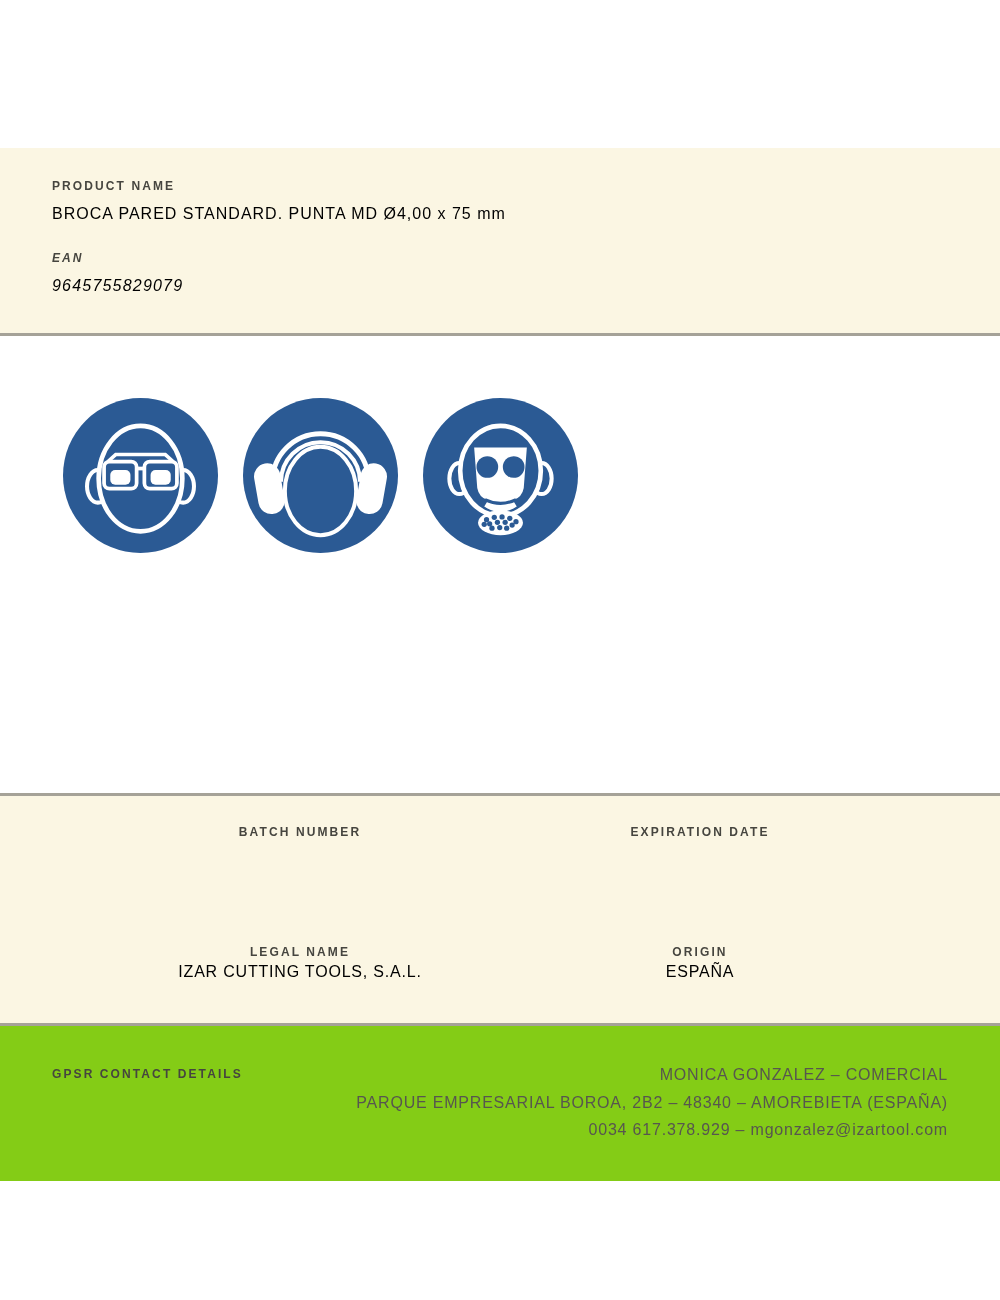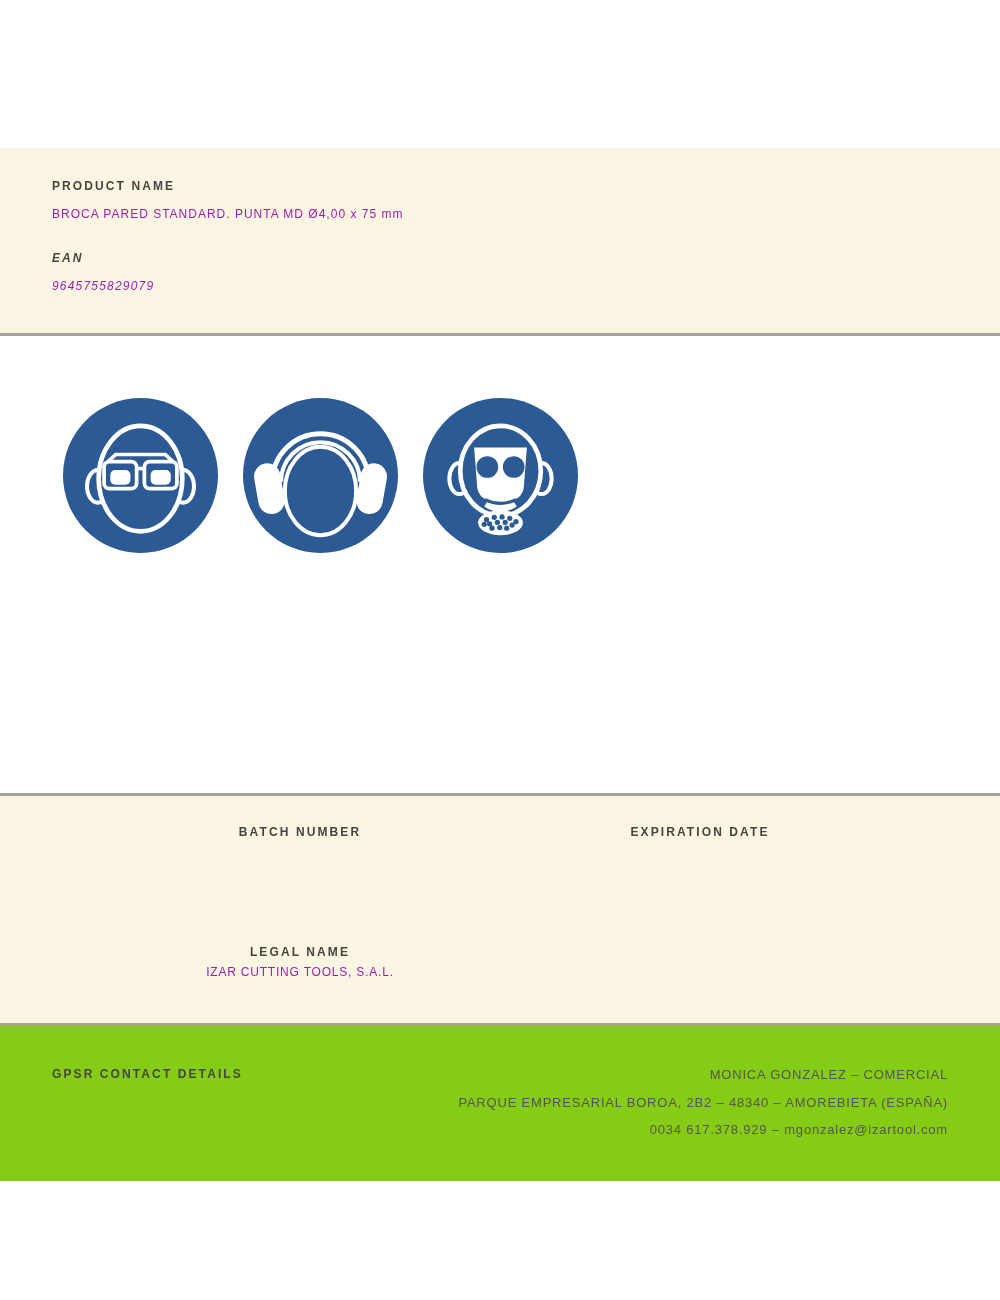--- a/index.html
+++ b/index.html
@@ -16,24 +16,24 @@
 
   
   .label {
     font-size: 12px;
     font-weight: bold;
     letter-spacing: 2.1px;
     color: #46453F;
     line-height: 20px;
   }
   .value {
-    font-size: 12px;
+    font-size: 16px;
     font-weight: normal;
     letter-spacing: 0.8px;
-    color: #a21caf;
+    color: #000000;
     line-height: 20px;
   }
 
   
   .product-section {
     margin-top: 148px;
     height: 188px;
     box-sizing: border-box;
     background: #FBF6E3;
     border-bottom: 3px solid #A5A298;
@@ -78,21 +78,21 @@
     box-sizing: border-box;
     background: #84cc16;
     padding: 35px 52px 0 52px;
     display: flex;
     justify-content: space-between;
     align-items: flex-start;
   }
   .gpsr-section .label { line-height: 27.5px; }
   .gpsr-contact {
     text-align: right;
-    font-size: 13px;
+    font-size: 16px;
     letter-spacing: 0.8px;
     color: #57564F;
     line-height: 27.5px;
   }
 </style>
 </head>
 <body>
 
 <div class="sheet">
 
@@ -168,20 +168,24 @@
       <div>
         <div class="label">EXPIRATION DATE</div>
         <div class="value"></div>
       </div>
     </div>
     <div class="two-cols row2">
       <div>
         <div class="label">LEGAL NAME</div>
         <div class="value">IZAR CUTTING TOOLS, S.A.L.</div>
       </div>
+      <div>
+        <div class="label">ORIGIN</div>
+        <div class="value">ESPAÑA</div>
+      </div>
     </div>
   </section>
 
   <section class="gpsr-section">
     <div class="label">GPSR CONTACT DETAILS</div>
     <div class="gpsr-contact">
       <div>MONICA GONZALEZ – COMERCIAL</div>
       <div>PARQUE EMPRESARIAL BOROA, 2B2 – 48340 – AMOREBIETA (ESPAÑA)</div>
       <div>0034 617.378.929 – mgonzalez@izartool.com</div>
     </div>

